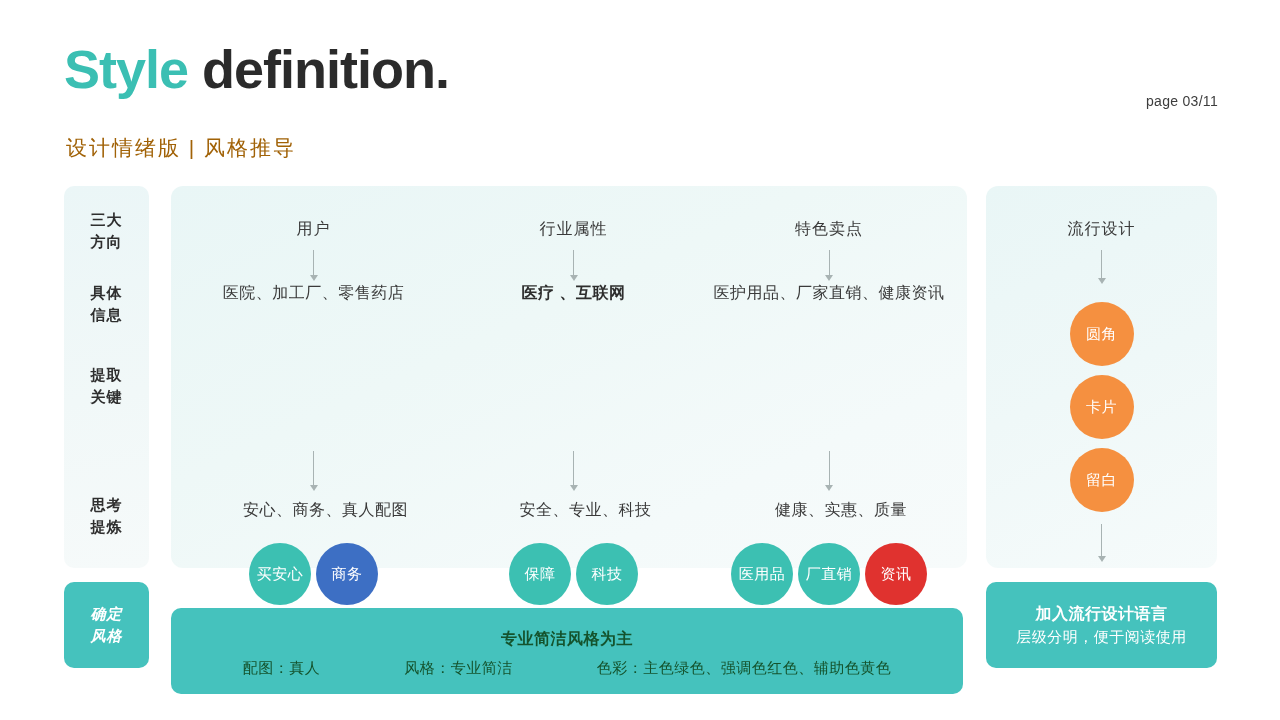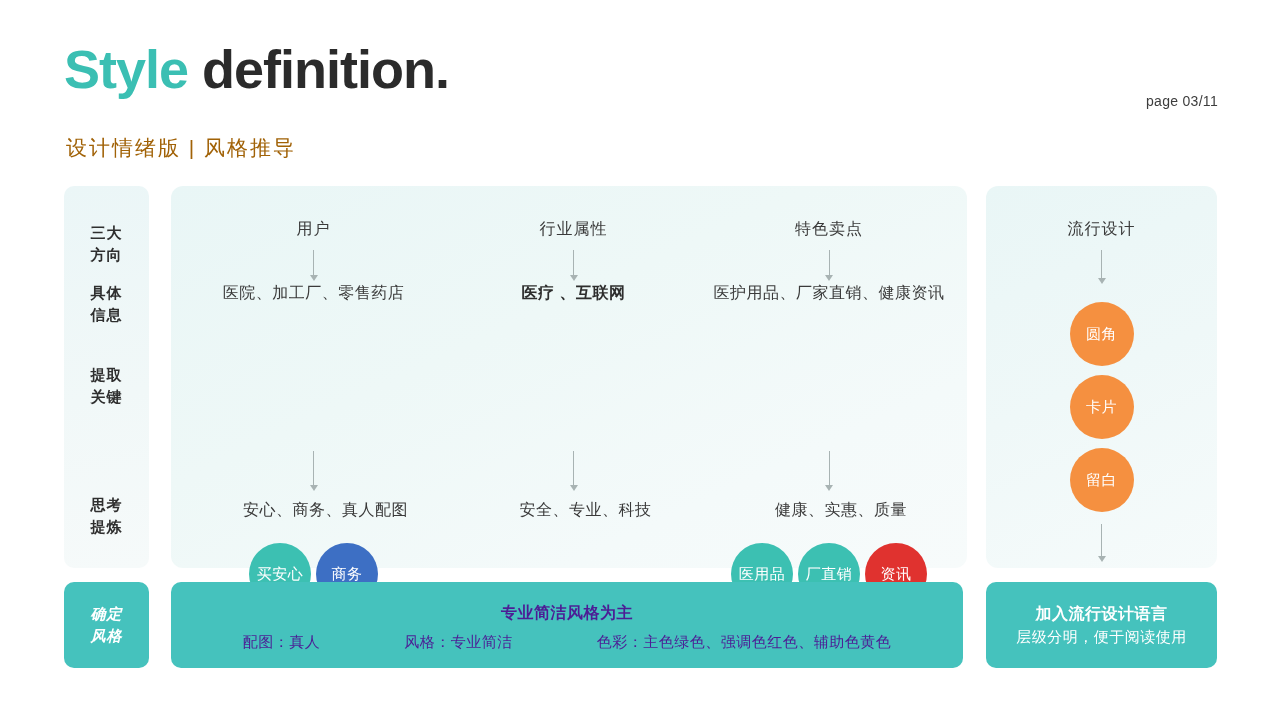--- a/index.html
+++ b/index.html
@@ -228,26 +228,26 @@
     font-size: 15px;
     font-weight: 700;
     line-height: 1.45;
     letter-spacing: 1px;
     font-style: italic;
   }
 
   .bar-main {
     position: absolute;
     left: 171px;
-    top: 582px;
+    top: 608px;
     width: 792px;
     height: 86px;
     border-radius: 10px;
     background: #45c2bd;
-    color: #4c1d95;
+    color: #14532d;
   }
   .bar-main .headline {
     position: absolute;
     top: 21px;
     left: 0;
     width: 100%;
     text-align: center;
     font-size: 16px;
     font-weight: 700;
     letter-spacing: 0.5px;
@@ -295,21 +295,21 @@
 </head>
 <body>
 
 <div class="page-title">
   <span class="accent">Style</span><span class="dark"> definition.</span>
 </div>
 <div class="subtitle">设计情绪版 | 风格推导</div>
 <div class="page-number">page 03/11</div>
 
 <div class="panel-left-rail">
-  <div class="rail-label" style="top:36px">
+  <div class="rail-label" style="top:23px">
     <span>三大</span>
     <span class="l2">方向</span>
   </div>
   <div class="rail-label" style="top:96px">
     <span>具体</span>
     <span class="l2">信息</span>
   </div>
   <div class="rail-label" style="top:178px">
     <span>提取</span>
     <span class="l2">关键</span>
@@ -340,20 +340,24 @@
     <div class="col-summary">安心、商务、真人配图</div>
   </div>
 
   <div class="col" style="left:285px; width:235px;">
     <div class="col-head">行业属性</div>
     <div class="arrow arrow-top">
         <div class="stem"></div>
         <div class="head"></div>
       </div>
     <div class="col-detail bold">医疗 、互联网</div>
+    <div class="circle-row">
+      <div class="bubble teal">保障</div>
+      <div class="bubble teal">科技</div>
+    </div>
     <div class="arrow arrow-mid">
         <div class="stem"></div>
         <div class="head"></div>
       </div>
     <div class="col-summary">安全、专业、科技</div>
   </div>
 
   <div class="col" style="left:520px; width:276px;">
     <div class="col-head">特色卖点</div>
     <div class="arrow arrow-top">

